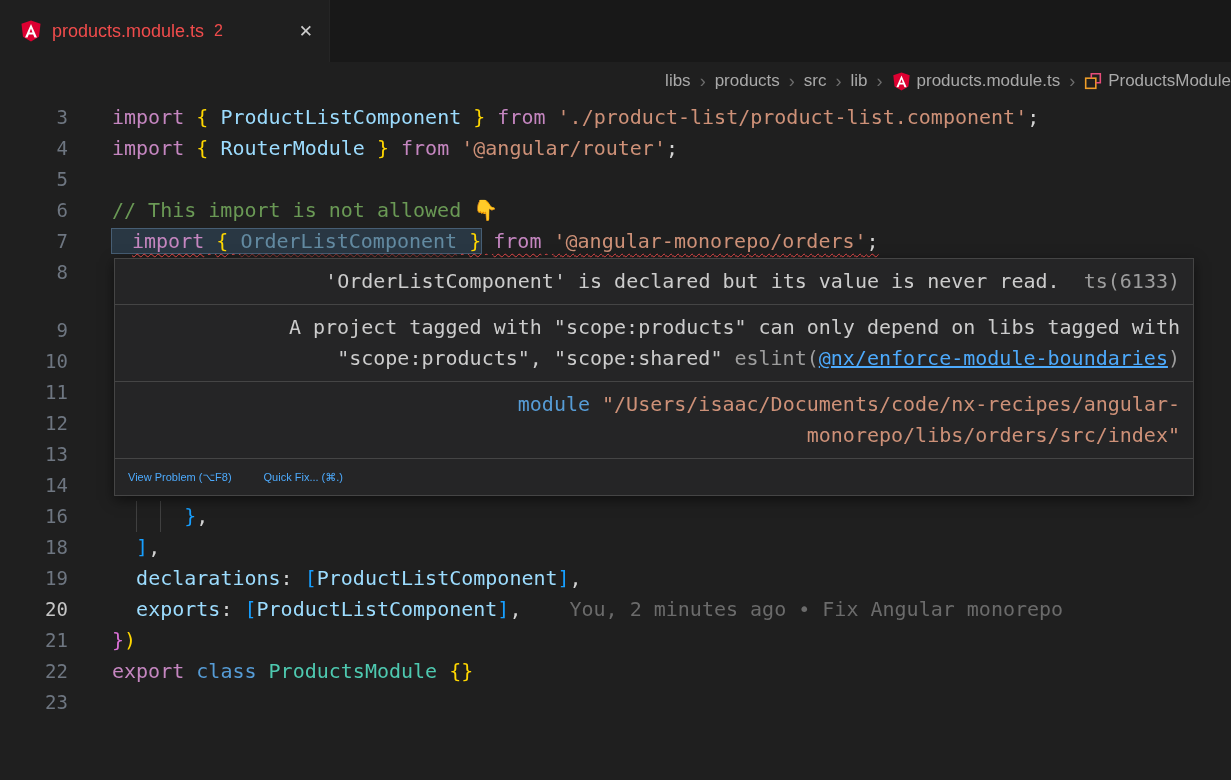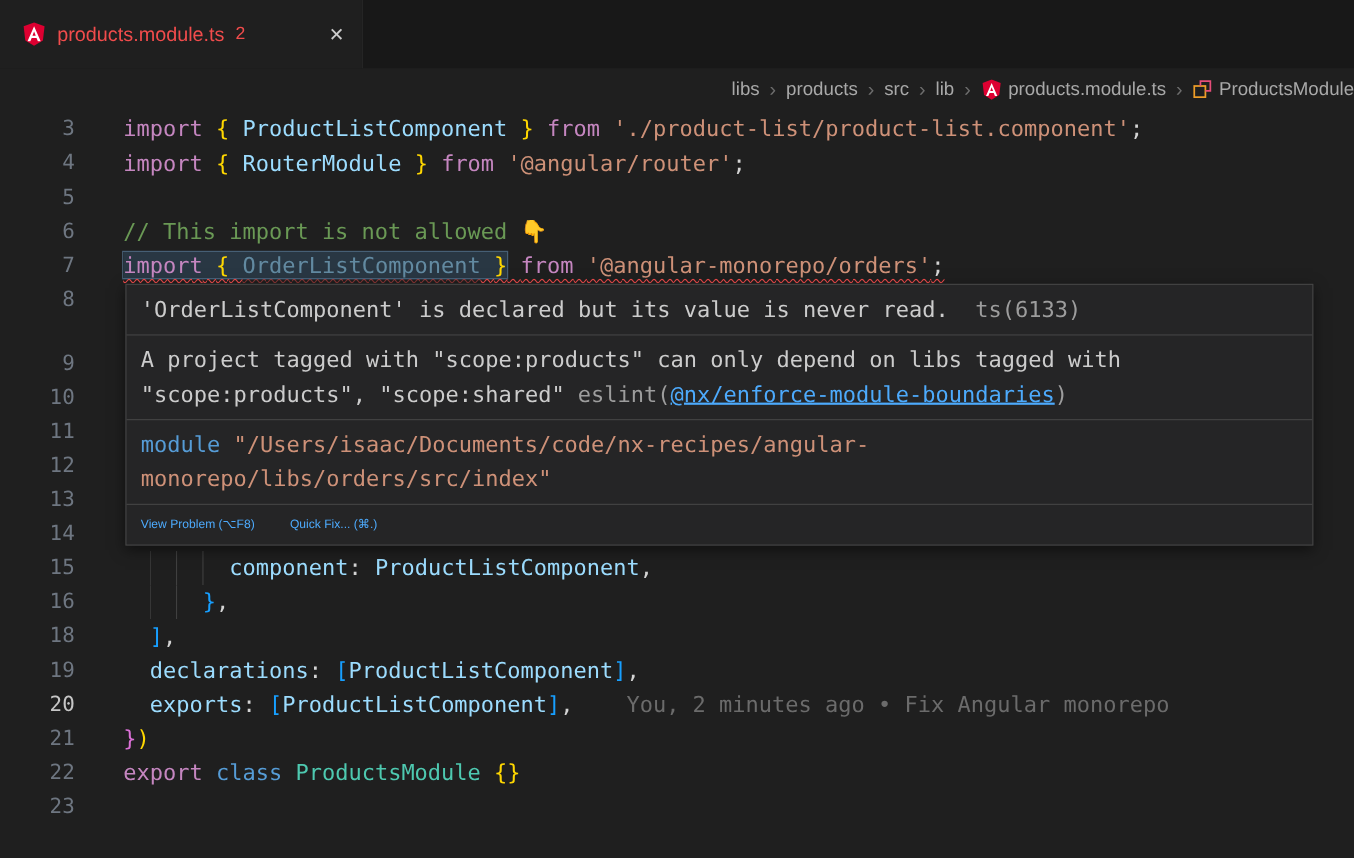--- a/index.html
+++ b/index.html
@@ -40,28 +40,28 @@
   .tok-b2 { color:#da70d6; }
   .tok-b3 { color:#179fff; }
   .tok-dim { color:#9cdcfe; opacity:.5; }
   .tok-emoji { color:#f5c542; }
   .tok-gd { display:inline-block; box-shadow:inset 1px 0 0 #404040; }
   .tok-blame { color:#6b6b6b; margin-left:48px; }
 
   .squiggle { text-decoration-line:underline; text-decoration-style:wavy;
               text-decoration-color:#f14c4c; text-decoration-thickness:1px;
               text-underline-offset:5px; }
-  .range-hl { background:rgba(86,156,214,.20); box-shadow:0 0 0 1px rgba(120,170,220,.45); }
+  .range-hl { background:rgba(86,156,214,.20); box-shadow:0 0 0 1px rgba(120,170,220,.45);padding-left:20px; }
 
   
   .hover { position:absolute; left:114px; top:158px; width:1080px; z-index:5;
            background:#252526; border:1px solid #454545; color:#cccccc;
            box-shadow:0 4px 12px rgba(0,0,0,.5);
            font-family:"DejaVu Sans Mono","Liberation Mono",monospace; font-size:20px; }
-  .hover-section { padding:7px 13px; line-height:31px; border-bottom:1px solid #454545; }
+  .hover-section { padding:7px 13px; line-height:31px; border-bottom:1px solid #454545;text-align:right; }
   .hover .dim { color:#9d9d9d; }
   .hover .sp { margin-left:12px; }
   .hover .kw { color:#569cd6; }
   .hover .str { color:#ce9178; }
   .hover a.link { color:#4daafc; text-decoration:underline; cursor:pointer; }
   .hover-actions { padding:7px 13px; display:flex; gap:32px;
                    font-family:"Liberation Sans",sans-serif; font-size:11px; line-height:22px; }
   .hover-actions .action { color:#4daafc; cursor:pointer; }
 
   .ng-icon, .cls-icon { display:inline-flex; flex:none; }
@@ -128,21 +128,20 @@
       <div class="code-line"><span class="gutter">5</span><span class="code"></span></div>
       <div class="code-line"><span class="gutter">6</span><span class="code"><span><span class="tok-cmt">// This import is not allowed </span><span class="tok-emoji">👇</span></span></span></div>
       <div class="code-line"><span class="gutter">7</span><span class="code squiggle"><span class="range-hl"><span class="tok-kw">import</span><span class="tok-pln"> </span><span class="tok-b1">{</span><span class="tok-pln"> </span><span class="tok-dim">OrderListComponent</span><span class="tok-pln"> </span><span class="tok-b1">}</span></span><span><span class="tok-pln"> </span><span class="tok-kw">from</span><span class="tok-pln"> </span><span class="tok-str">'@angular-monorepo/orders'</span><span class="tok-pun">;</span></span></span></div>
       <div class="code-line"><span class="gutter">8</span><span class="code"></span></div>
       <div class="code-line gap"><span class="gutter">9</span><span class="code"></span></div>
       <div class="code-line"><span class="gutter">10</span><span class="code"></span></div>
       <div class="code-line"><span class="gutter">11</span><span class="code"></span></div>
       <div class="code-line"><span class="gutter">12</span><span class="code"></span></div>
       <div class="code-line"><span class="gutter">13</span><span class="code"></span></div>
       <div class="code-line"><span class="gutter">14</span><span class="code"></span></div>
-      <div class="code-line"><span class="gutter">15</span><span class="code"><span><span class="tok-pln">  </span><span class="tok-gd">  </span><span class="tok-gd">  </span><span class="tok-gd">  </span><span class="tok-id">component</span><span class="tok-pun">:</span><span class="tok-pln"> </span><span class="tok-id">ProductListComponent</span><span class="tok-pun">,</span></span></span></div>
       <div class="code-line"><span class="gutter">16</span><span class="code"><span><span class="tok-pln">  </span><span class="tok-gd">  </span><span class="tok-gd">  </span><span class="tok-b3">}</span><span class="tok-pun">,</span></span></span></div>
       <div class="code-line"><span class="gutter">18</span><span class="code"><span><span class="tok-pln">  </span><span class="tok-b3">]</span><span class="tok-pun">,</span></span></span></div>
       <div class="code-line"><span class="gutter">19</span><span class="code"><span><span class="tok-pln">  </span><span class="tok-id">declarations</span><span class="tok-pun">:</span><span class="tok-pln"> </span><span class="tok-b3">[</span><span class="tok-id">ProductListComponent</span><span class="tok-b3">]</span><span class="tok-pun">,</span></span></span></div>
       <div class="code-line active"><span class="gutter">20</span><span class="code"><span><span class="tok-pln">  </span><span class="tok-id">exports</span><span class="tok-pun">:</span><span class="tok-pln"> </span><span class="tok-b3">[</span><span class="tok-id">ProductListComponent</span><span class="tok-b3">]</span><span class="tok-pun">,</span><span class="tok-blame">You, 2 minutes ago • Fix Angular monorepo</span></span></span></div>
       <div class="code-line"><span class="gutter">21</span><span class="code"><span><span class="tok-b2">}</span><span class="tok-b1">)</span></span></span></div>
       <div class="code-line"><span class="gutter">22</span><span class="code"><span><span class="tok-kw">export</span><span class="tok-pln"> </span><span class="tok-kw2">class</span><span class="tok-pln"> </span><span class="tok-cls">ProductsModule</span><span class="tok-pln"> </span><span class="tok-b1">{}</span></span></span></div>
       <div class="code-line"><span class="gutter">23</span><span class="code"></span></div>
     </div>
 
   <div class="hover">

